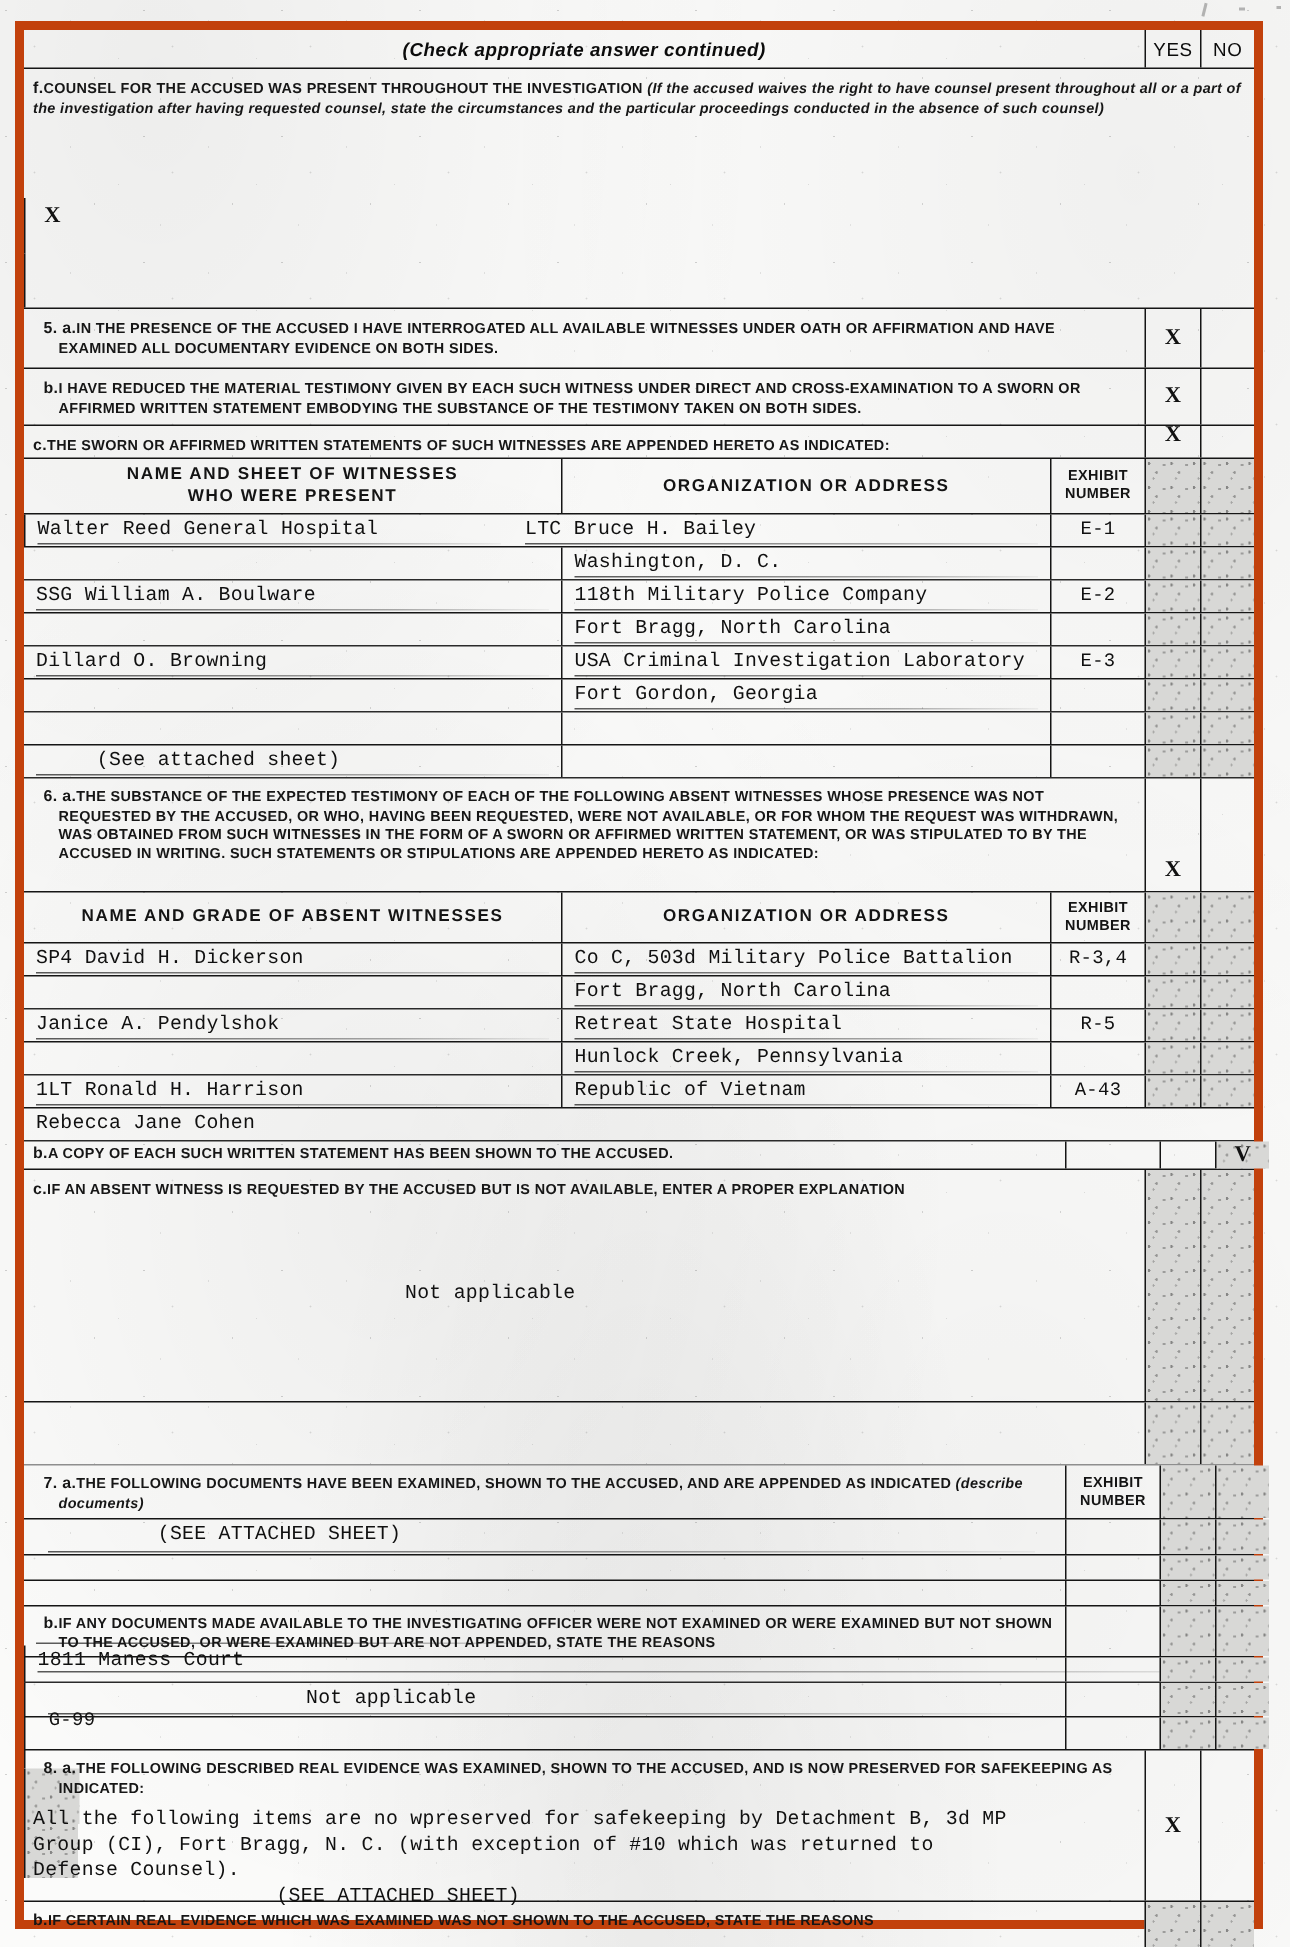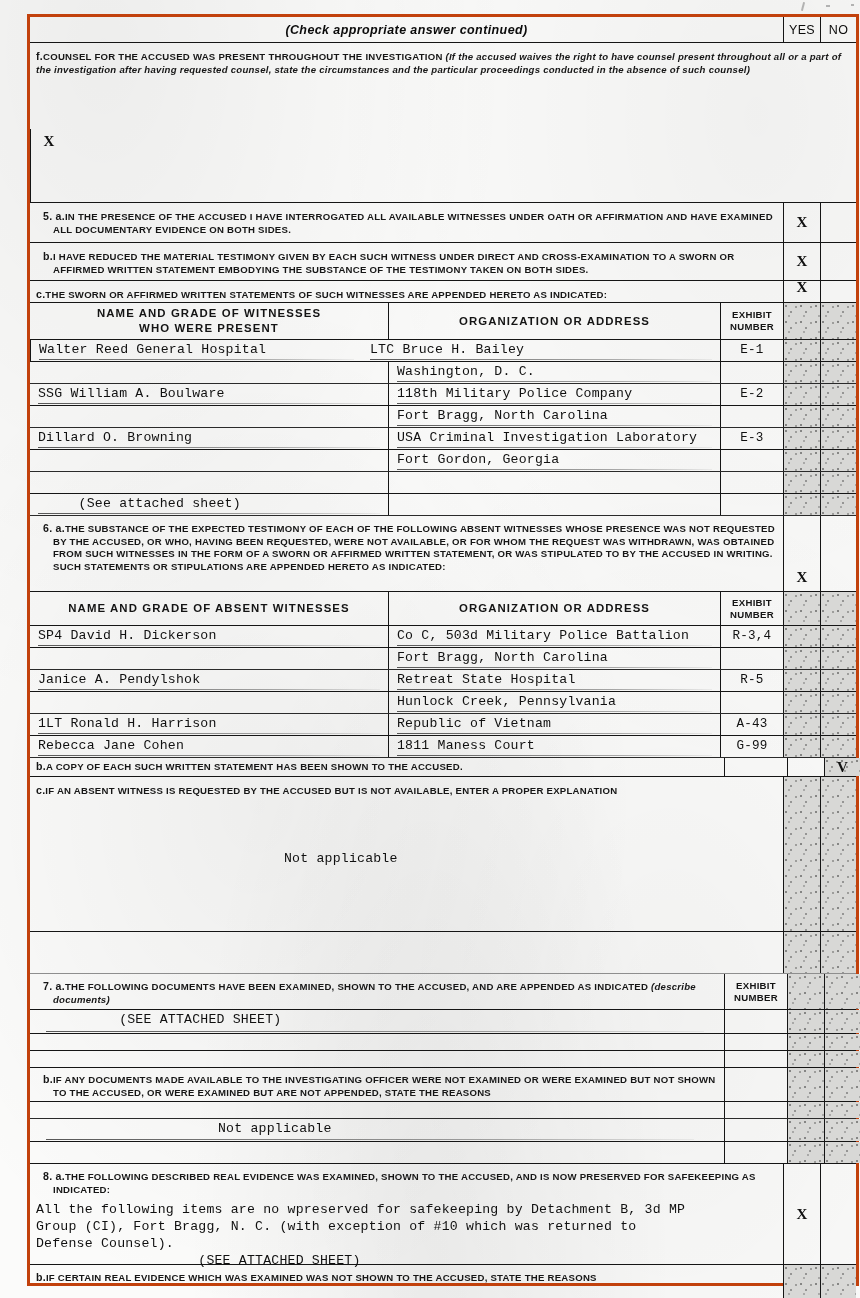--- a/index.html
+++ b/index.html
@@ -30,22 +30,22 @@
       radial-gradient(circle at 23px 31px, rgba(40,40,40,.30) .6px, transparent .7px),
       radial-gradient(circle at 47px 14px, rgba(40,40,40,.22) .5px, transparent .6px),
       radial-gradient(circle at 63px 52px, rgba(40,40,40,.34) .6px, transparent .7px),
       radial-gradient(circle at 15px 66px, rgba(40,40,40,.20) .5px, transparent .6px),
       radial-gradient(circle at 79px 39px, rgba(40,40,40,.26) .5px, transparent .6px);
     background-size:92px 84px,92px 84px,92px 84px,92px 84px,92px 84px,92px 84px;
   }
   
   #form{
     position:absolute;
-    left:27px; top:14px; width:832px; height:1272px;
-    border:3px solid #c2410c;
+    left:10px; top:14px; width:832px; height:1272px;
+    border:6px solid #c2410c;
     box-sizing:border-box;
     background:transparent;
   }
   .row{ display:flex; border-bottom:1.6px solid #151515; box-sizing:border-box; position:relative;}
   .row.lastrow{ border-bottom:none;}
   .row.thin{ border-bottom:1.2px solid #2a2a2a;}
   .row.faint{ border-bottom:1px solid #8e8e8e;}
   .cell{ box-sizing:border-box; position:relative;}
   .body-cell{ flex:1 1 auto; padding:3px 6px 2px 6px;}
   .yes,.no{ flex:0 0 37px; width:37px; border-left:1.6px solid #151515;
@@ -194,21 +194,21 @@
       <span class="mark" style="line-height:13px;">X</span>
     </div>
     <div class="cell no">
       <span class="mark"></span>
     </div>
   </div>
 
   <div class="row" style="height:37px;">
     <div class="cell t-name" style="display:flex;align-items:center;justify-content:center;">
       <div class="col-head">
-        <div>NAME AND GRADE OF WITNESSES</div>
+        <div>NAME AND SHEET OF WITNESSES</div>
         <div>WHO WERE PRESENT</div>
       </div>
     </div>
     <div class="cell t-org" style="display:flex;align-items:center;justify-content:center;">
       <div class="col-head">ORGANIZATION OR ADDRESS</div>
     </div>
     <div class="cell t-ex">
       <div class="col-head small">
         <div>EXHIBIT</div>
         <div>NUMBER</div>
@@ -433,21 +433,21 @@
         <div class="cell t-org blk">
           <div class="type">Republic of Vietnam</div>
           <div class="uline"></div>
         </div>
         <div class="cell t-ex">
           <div class="type sm">A-43</div>
         </div>
         <div class="cell yes shade"></div>
         <div class="cell no shade"></div>
       </div>
-      <div class="row thin" style="height: 22px;">
+      <div class="row thin" style="height: 22px; flex-direction: column;">
         <div class="cell t-name blk">
           <div class="type">Rebecca Jane Cohen</div>
           <div class="uline"></div>
         </div>
         <div class="cell t-org blk">
           <div class="type">1811 Maness Court</div>
           <div class="uline"></div>
         </div>
         <div class="cell t-ex">
           <div class="type sm">G-99</div>

